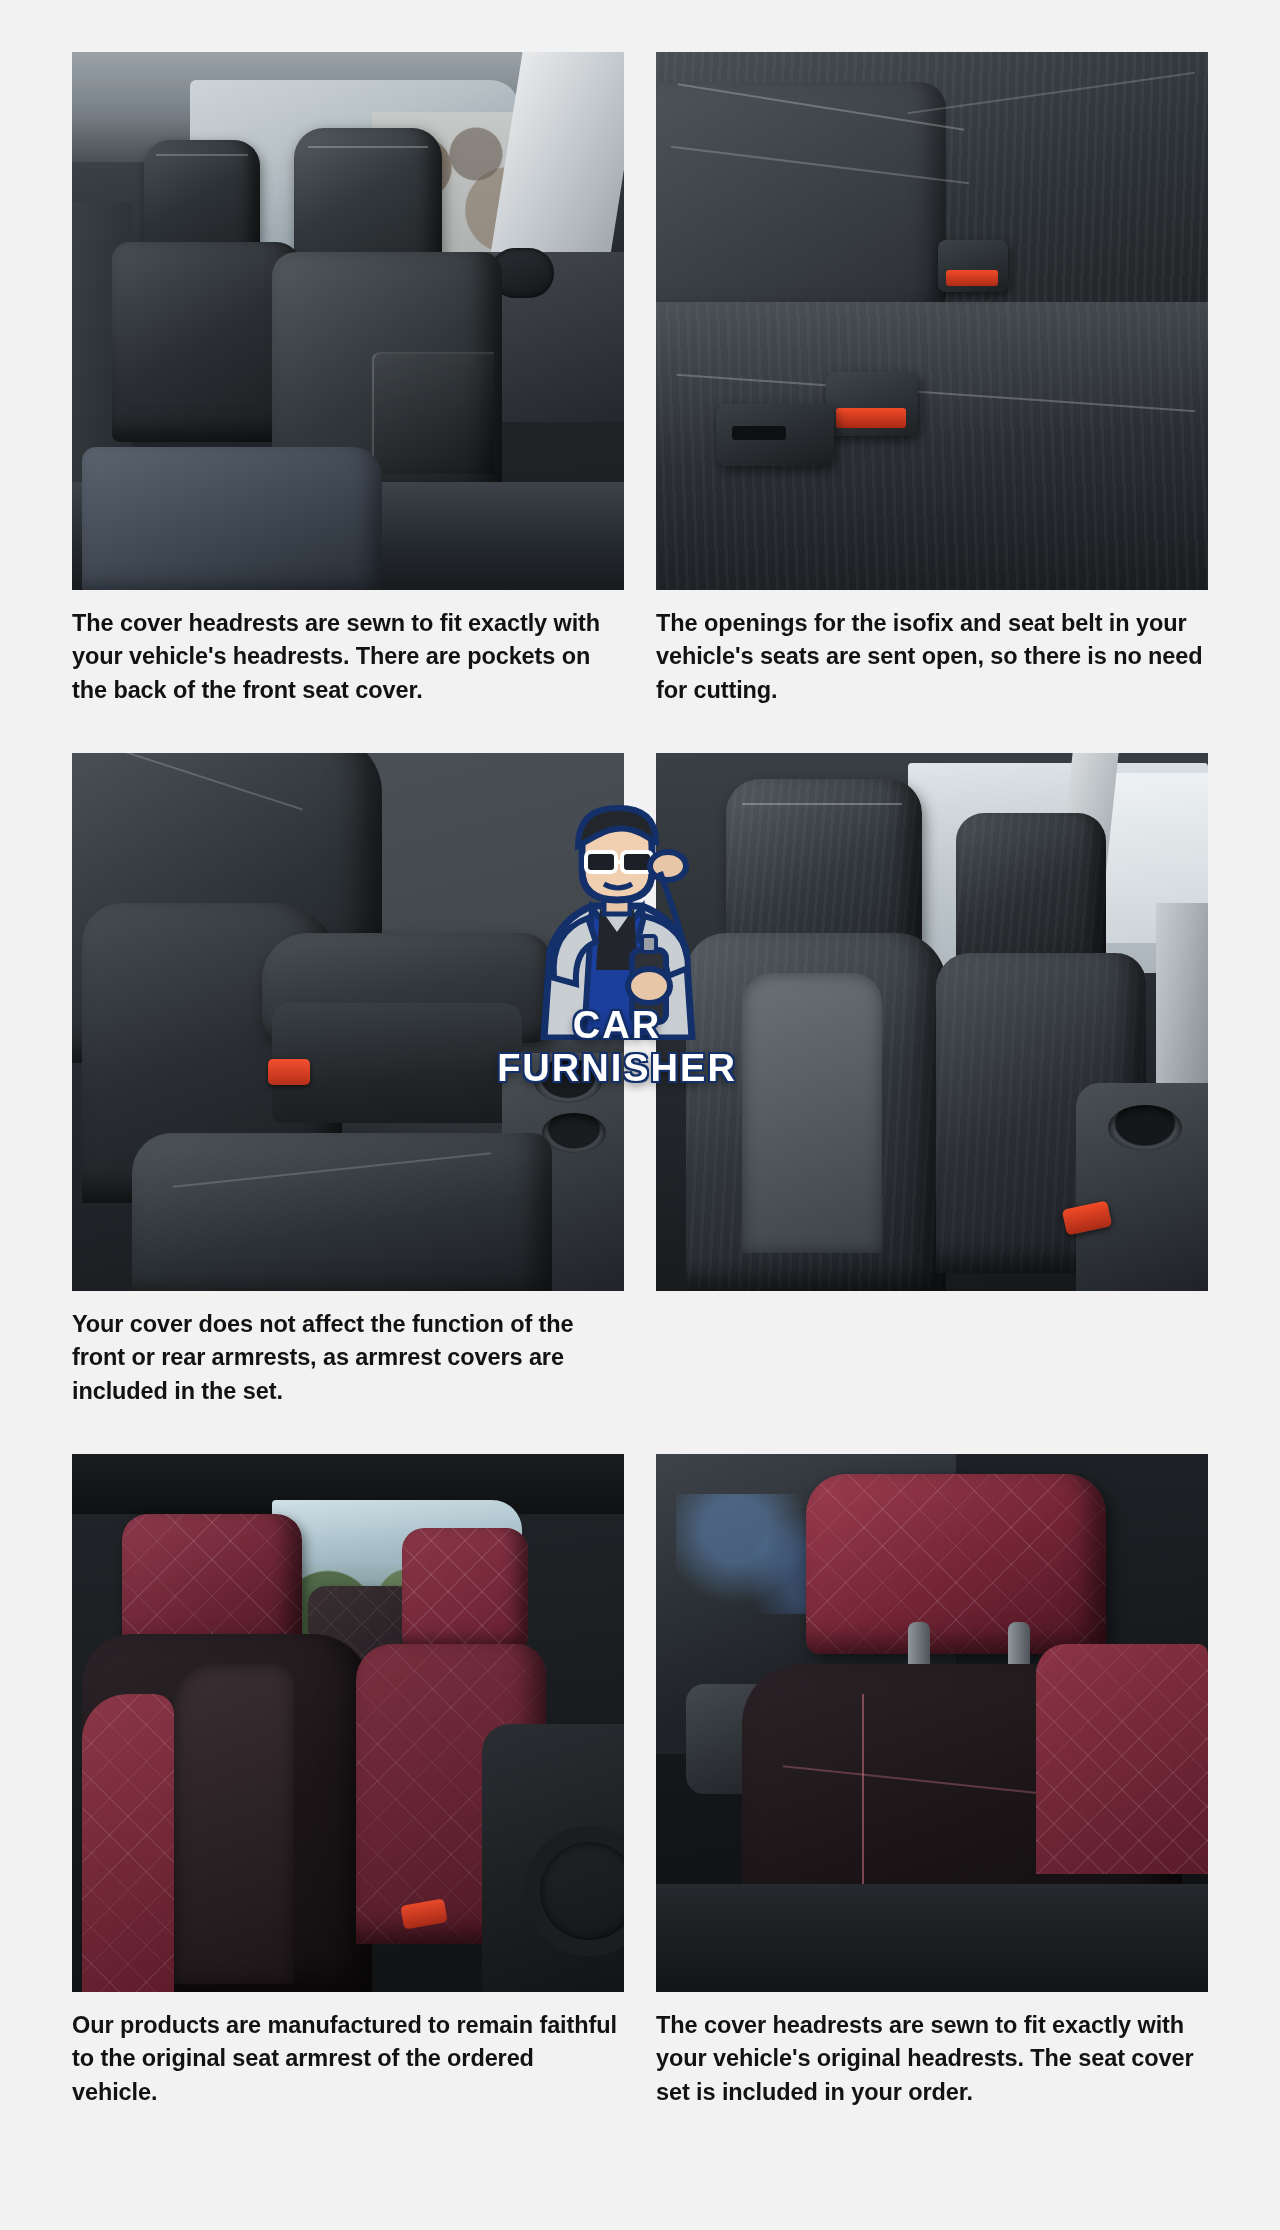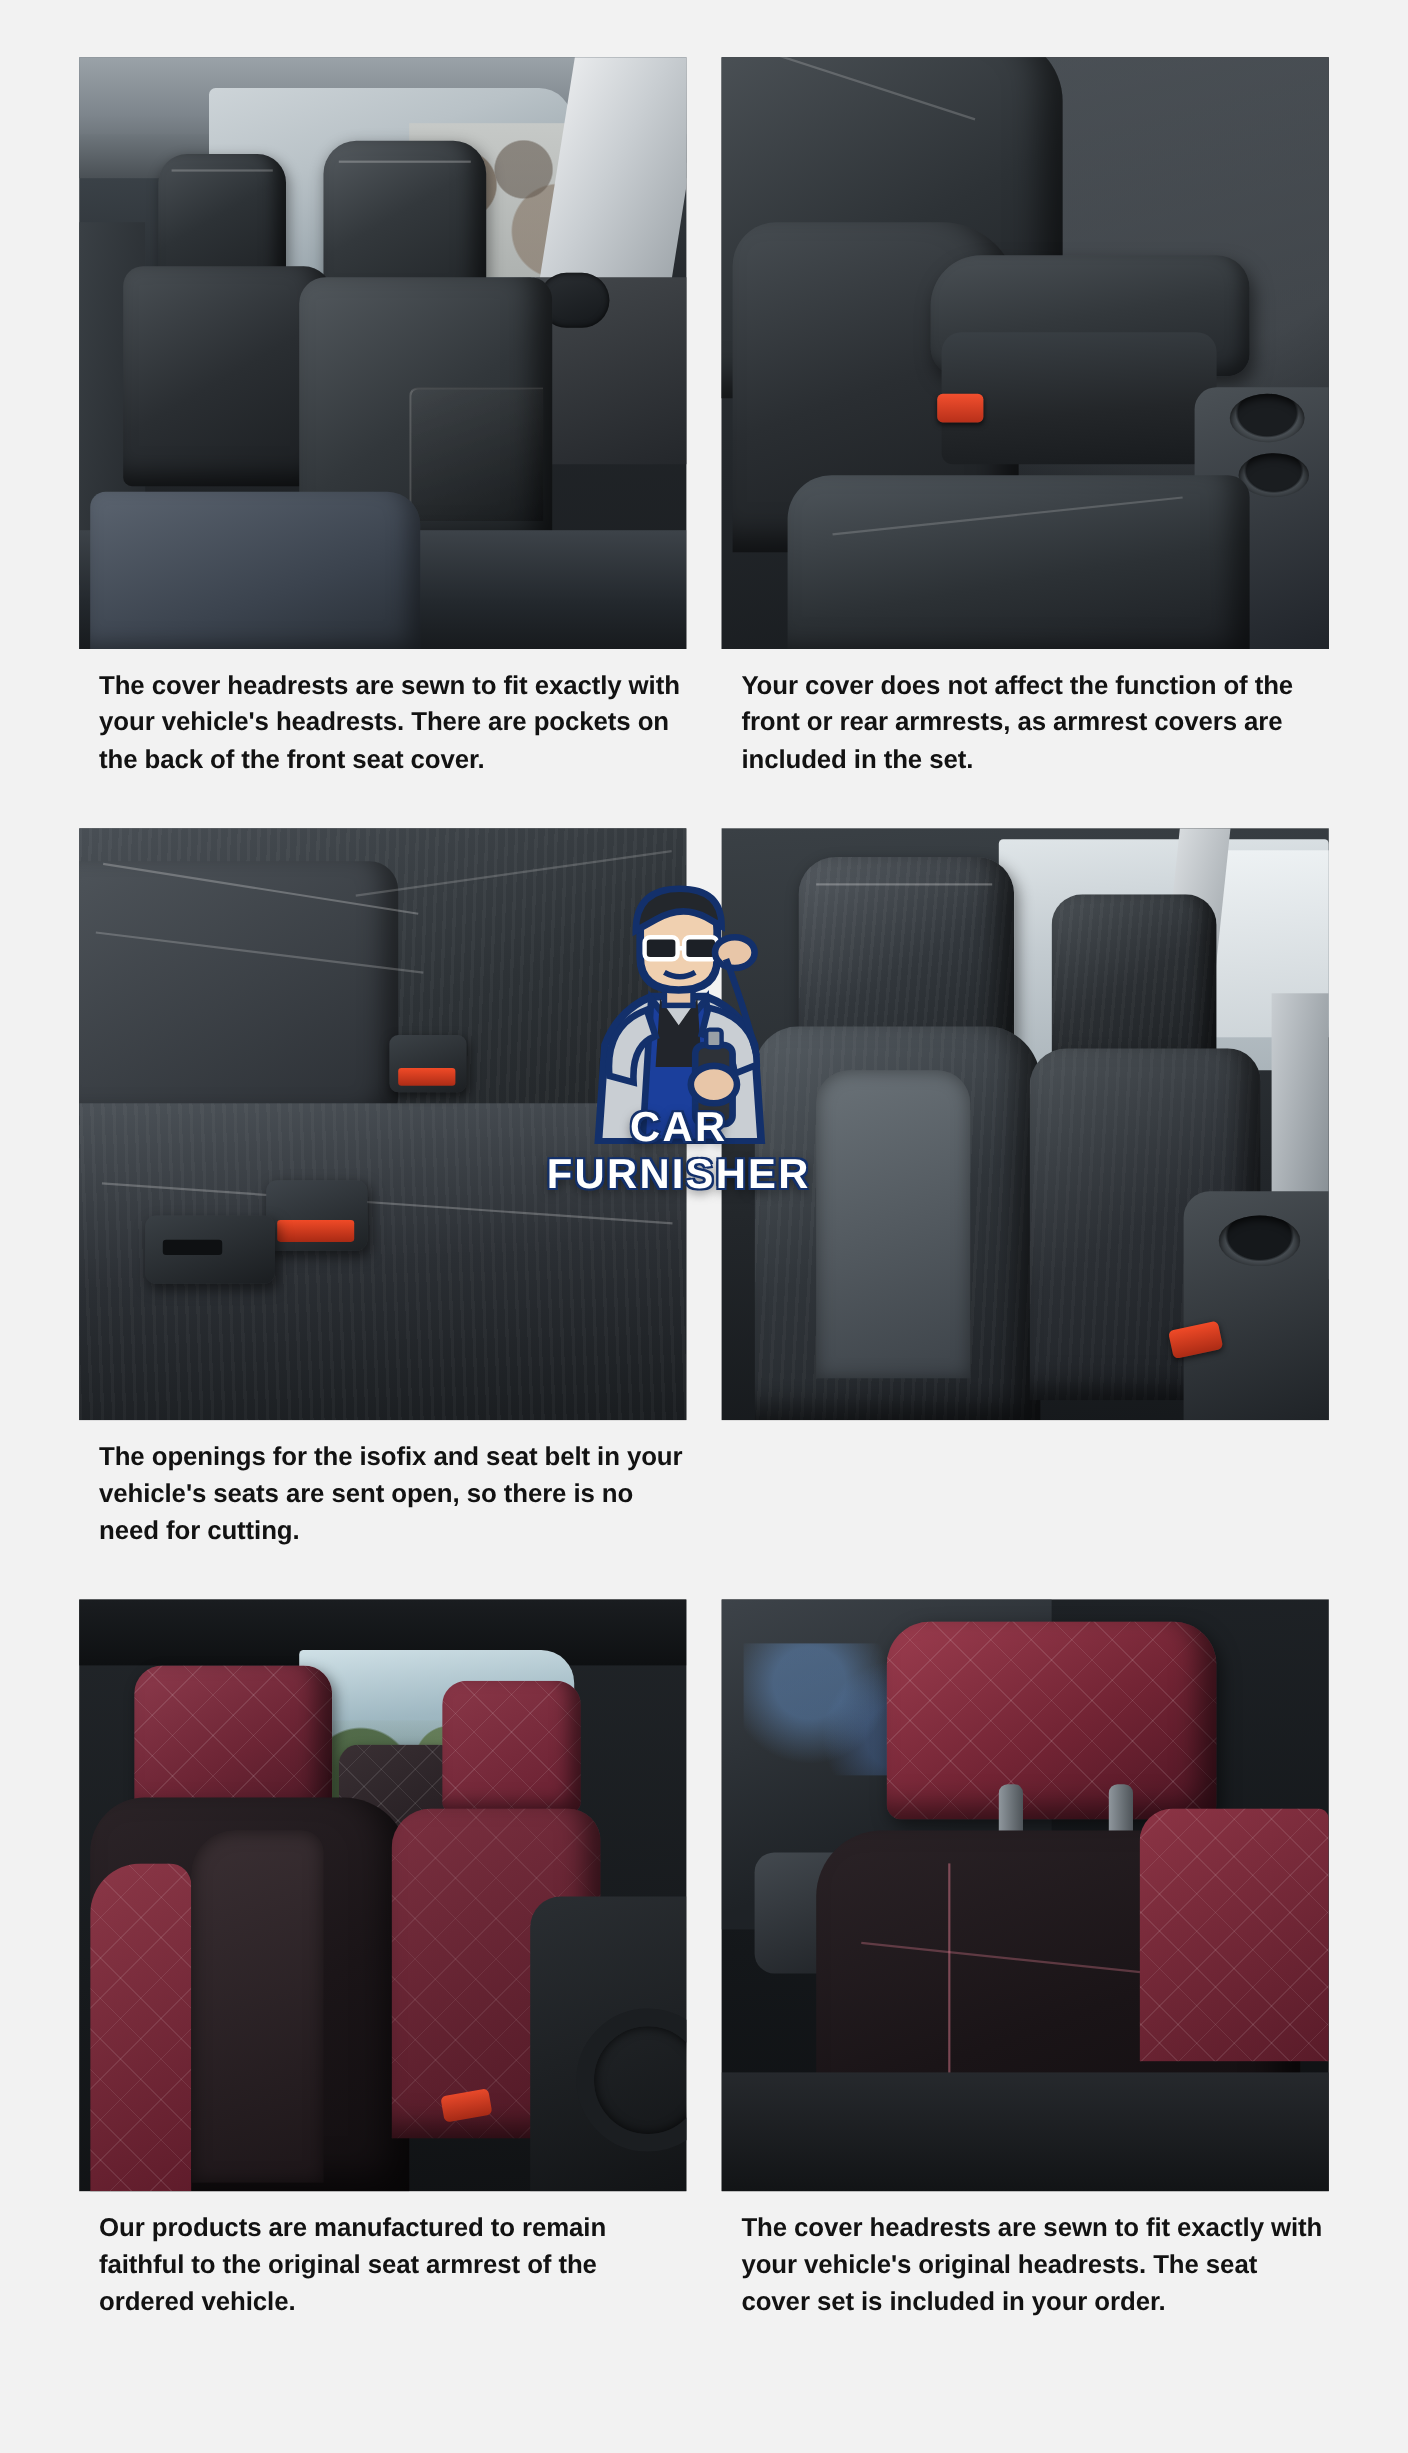--- a/index.html
+++ b/index.html
@@ -40,21 +40,20 @@
   }
   .caption {
     font-family: "Liberation Sans", sans-serif;
     font-weight: bold;
     font-size: 23.5px;
     line-height: 1.42;
     color: #121212;
     padding-top: 17px;
     padding-bottom: 26px;
     letter-spacing: -0.1px;
-    margin-left: 18px;
   }
   .cell.r1 .caption { min-height: 120px; }
   .cell.r2 .caption { min-height: 120px; }
   .cell.r3 .caption { min-height: 120px; }
 
   
   .layer { position: absolute; }
 
   
   .p1 { background: linear-gradient(175deg,#6d757d 0%,#3b4248 18%,#23272b 45%,#1b1e21 100%); }
@@ -552,60 +551,60 @@
           </div>
         <div class="layer sb1"></div>
         <div class="layer sb2"></div>
         <div class="layer pocket"></div>
         <div class="layer floor"></div>
         <div class="layer rearseat"></div>
       </div>
       <div class="caption">The cover headrests are sewn to fit exactly with your vehicle's headrests. There are pockets on the back of the front seat cover.</div>
     </div>
 
-    <div class="cell r1">
-      <div class="photo p2">
-        <div class="layer bg"></div>
-        <div class="layer seatback">
-            <span class="st"></span>
-          </div>
-        <div class="layer bolster"></div>
-        <div class="layer armrest"></div>
-        <div class="layer armbase"></div>
-        <div class="layer buckle"></div>
-        <div class="layer console"></div>
-        <div class="layer cup1"></div>
-        <div class="layer cup2"></div>
-        <div class="layer cushion">
-            <span class="st"></span>
-          </div>
-      </div>
-      <div class="caption">Your cover does not affect the function of the front or rear armrests, as armrest covers are included in the set.</div>
-    </div>
-
     <div class="cell r2">
       <div class="photo p3">
         <div class="layer back"></div>
         <div class="layer panel"></div>
         <div class="layer stitch1"></div>
         <div class="layer stitch2"></div>
         <div class="layer stitch3"></div>
         <div class="layer seat"></div>
         <div class="layer seatseam"></div>
         <div class="layer buckleA">
             <i></i>
           </div>
         <div class="layer buckleB">
             <i></i>
           </div>
         <div class="layer isofix">
             <i></i>
           </div>
       </div>
       <div class="caption">The openings for the isofix and seat belt in your vehicle's seats are sent open, so there is no need for cutting.</div>
+    </div>
+
+    <div class="cell r1">
+      <div class="photo p2">
+        <div class="layer bg"></div>
+        <div class="layer seatback">
+            <span class="st"></span>
+          </div>
+        <div class="layer bolster"></div>
+        <div class="layer armrest"></div>
+        <div class="layer armbase"></div>
+        <div class="layer buckle"></div>
+        <div class="layer console"></div>
+        <div class="layer cup1"></div>
+        <div class="layer cup2"></div>
+        <div class="layer cushion">
+            <span class="st"></span>
+          </div>
+      </div>
+      <div class="caption">Your cover does not affect the function of the front or rear armrests, as armrest covers are included in the set.</div>
     </div>
 
     <div class="cell r2">
       <div class="photo p4">
         <div class="layer win"></div>
         <div class="layer win2"></div>
         <div class="layer pillar"></div>
         <div class="layer doorR"></div>
         <div class="layer hrL">
             <span class="st"></span>

